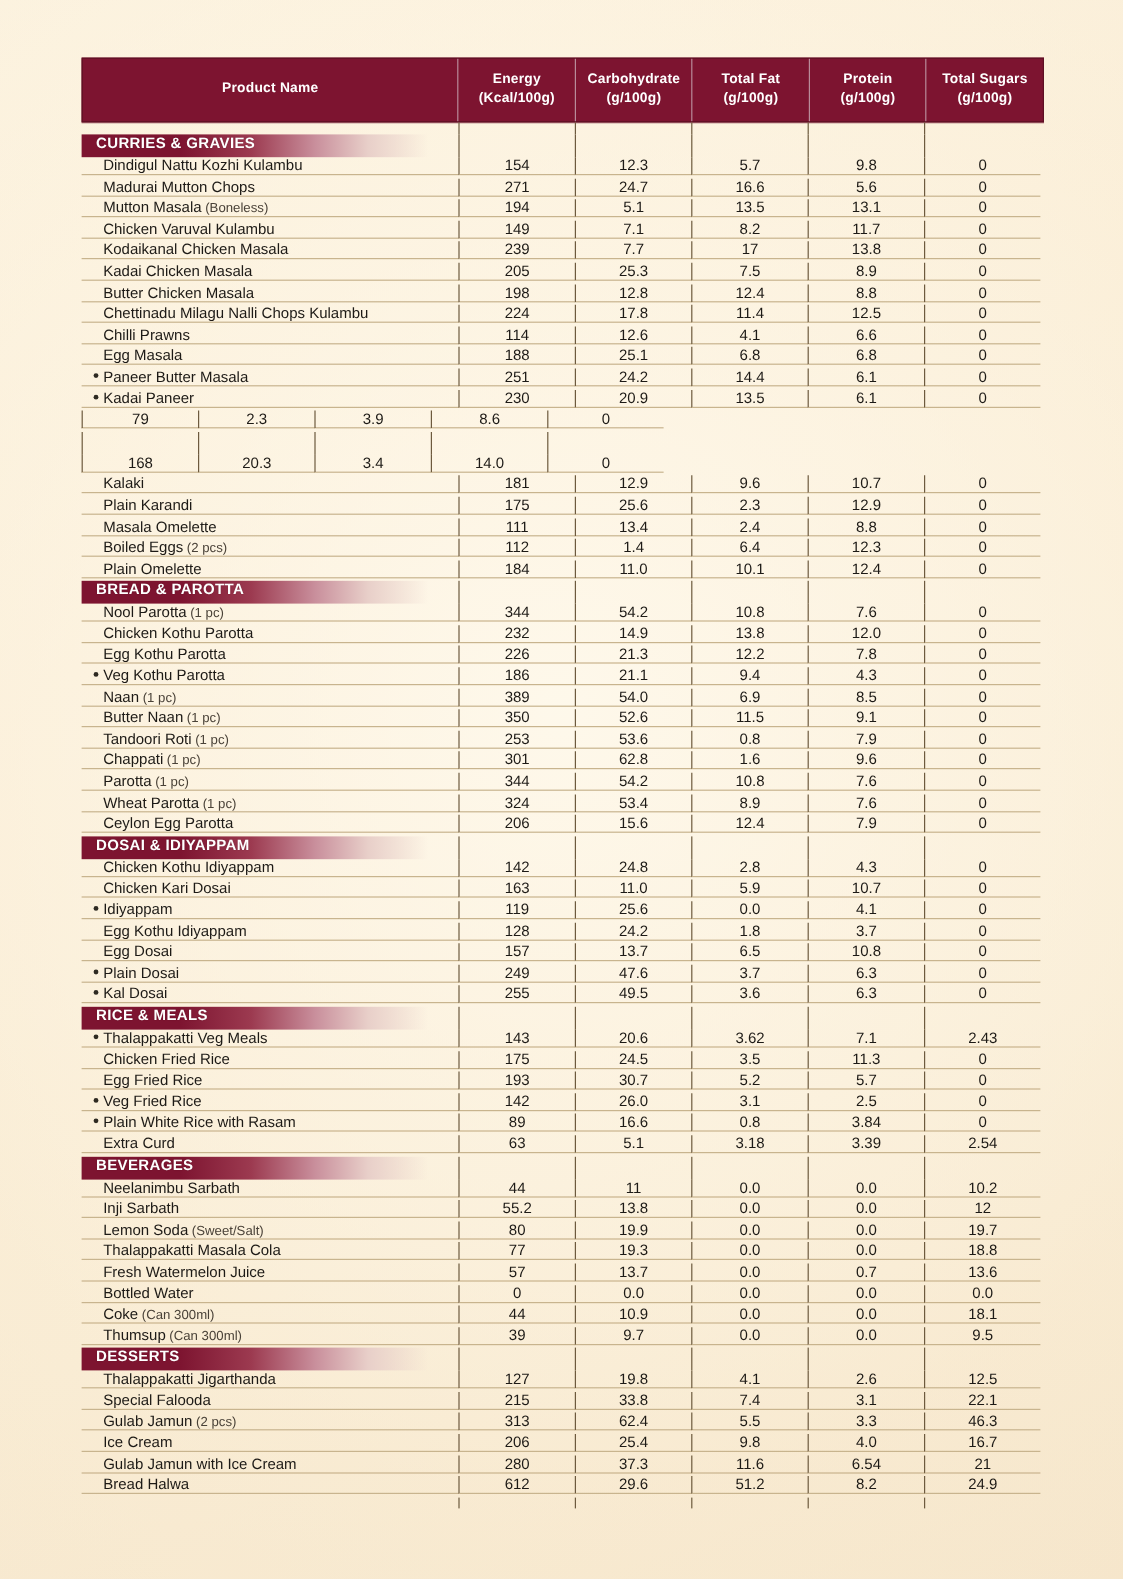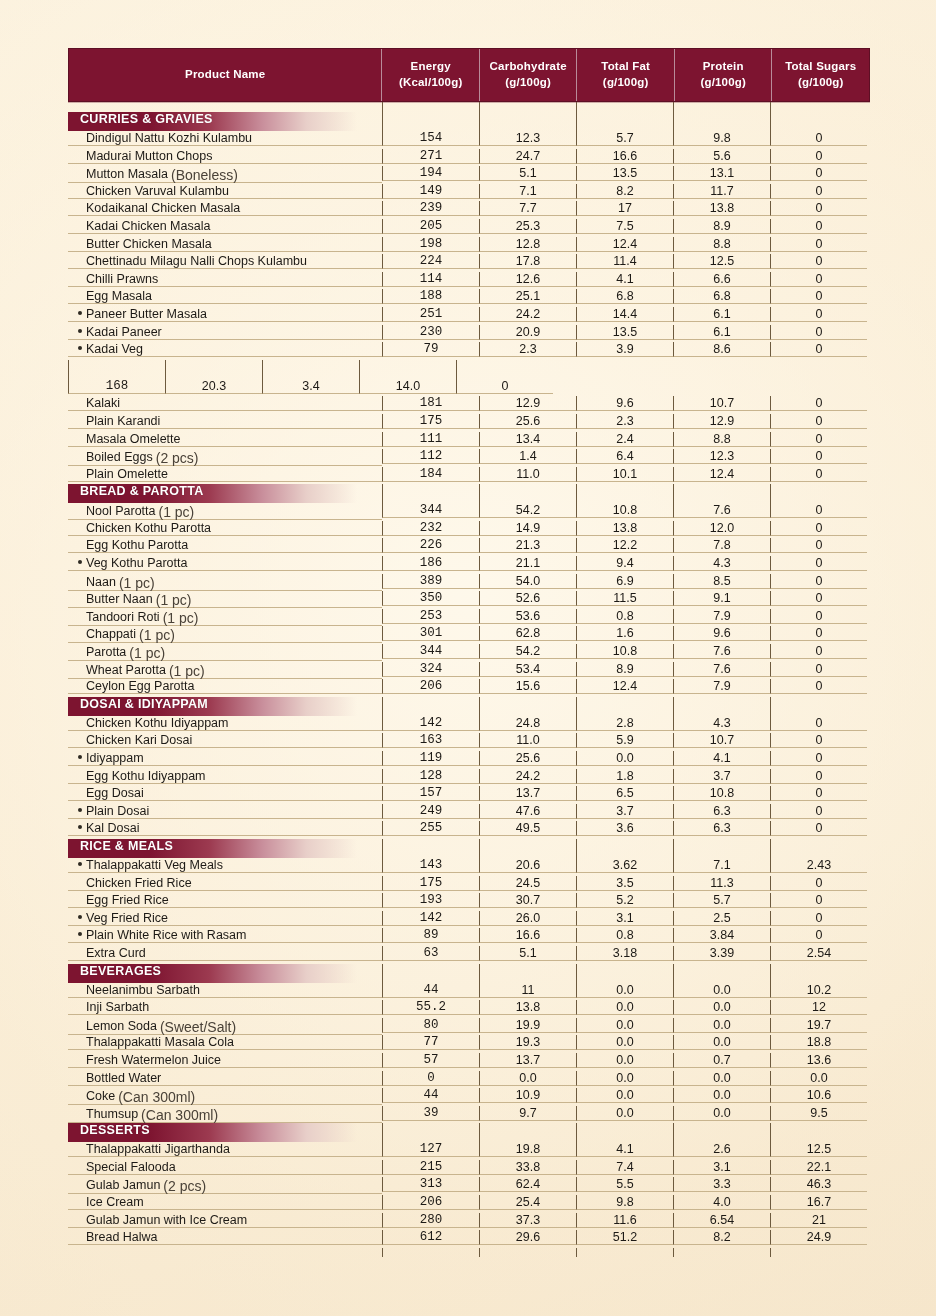--- a/index.html
+++ b/index.html
@@ -74,37 +74,37 @@
     padding-left: 10px;
     border-bottom: 1px solid #c8b48e;
   }
   .cell.num {
     width: 97px;
     justify-content: center;
     border-left: 1px solid #6d5a3e;
     border-bottom: 1px solid #c8b48e;
     font-size: 12.5px;
   }
-  .cell.num.first { border-left: 1px solid #6d5a3e; font-family: Liberation Mono, monospace; }
+  .cell.num.first { border-left: 1px solid #6d5a3e; }
 
   .dot {
     display: inline-block;
     width: 4px;
     height: 4px;
     border-radius: 50%;
     background: #2e2a22;
     margin-right: 4px;
     flex: 0 0 auto;
     position: relative;
     top: -1px;
   }
   .dot.hidden { background: transparent; }
   .nm { white-space: nowrap; }
   .sub {
-    font-size: 14px;
+    font-size: 11px;
     color: #4a4238;
     margin-left: 3px;
     position: relative;
     top: 1px;
   }
 
   
   .section-row {
     display: flex;
     height: 19px;
@@ -337,24 +337,20 @@
             <span class="dot"></span>
             <span class="nm">Kadai Paneer</span>
           </div>
           <div class="cell num first">230</div>
           <div class="cell num">20.9</div>
           <div class="cell num">13.5</div>
           <div class="cell num">6.1</div>
           <div class="cell num">0</div>
         </div>
         <div class="row">
-          <div class="cell name">
-            <span class="dot"></span>
-            <span class="nm">Kadai Veg</span>
-          </div>
           <div class="cell num first">79</div>
           <div class="cell num">2.3</div>
           <div class="cell num">3.9</div>
           <div class="cell num">8.6</div>
           <div class="cell num">0</div>
         </div>
         <div class="section-row">
           <div class="spacer"></div>
           <div class="spacer"></div>
           <div class="spacer"></div>
@@ -805,21 +801,21 @@
         <div class="row">
           <div class="cell name">
             <span class="dot hidden"></span>
             <span class="nm">Coke</span>
             <span class="sub">(Can 300ml)</span>
           </div>
           <div class="cell num first">44</div>
           <div class="cell num">10.9</div>
           <div class="cell num">0.0</div>
           <div class="cell num">0.0</div>
-          <div class="cell num">10.6</div>
+          <div class="cell num">18.1</div>
         </div>
         <div class="row">
           <div class="cell name">
             <span class="dot hidden"></span>
             <span class="nm">Thumsup</span>
             <span class="sub">(Can 300ml)</span>
           </div>
           <div class="cell num first">39</div>
           <div class="cell num">9.7</div>
           <div class="cell num">0.0</div>

